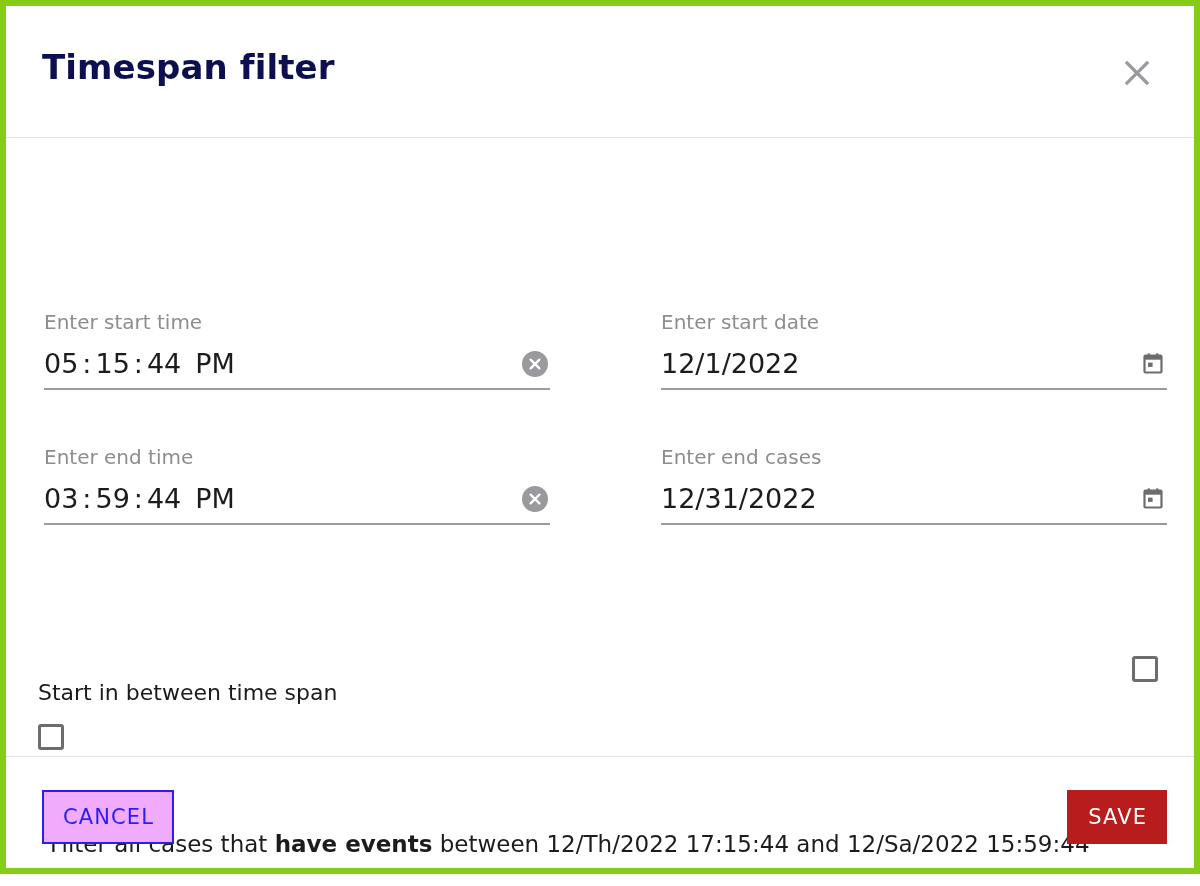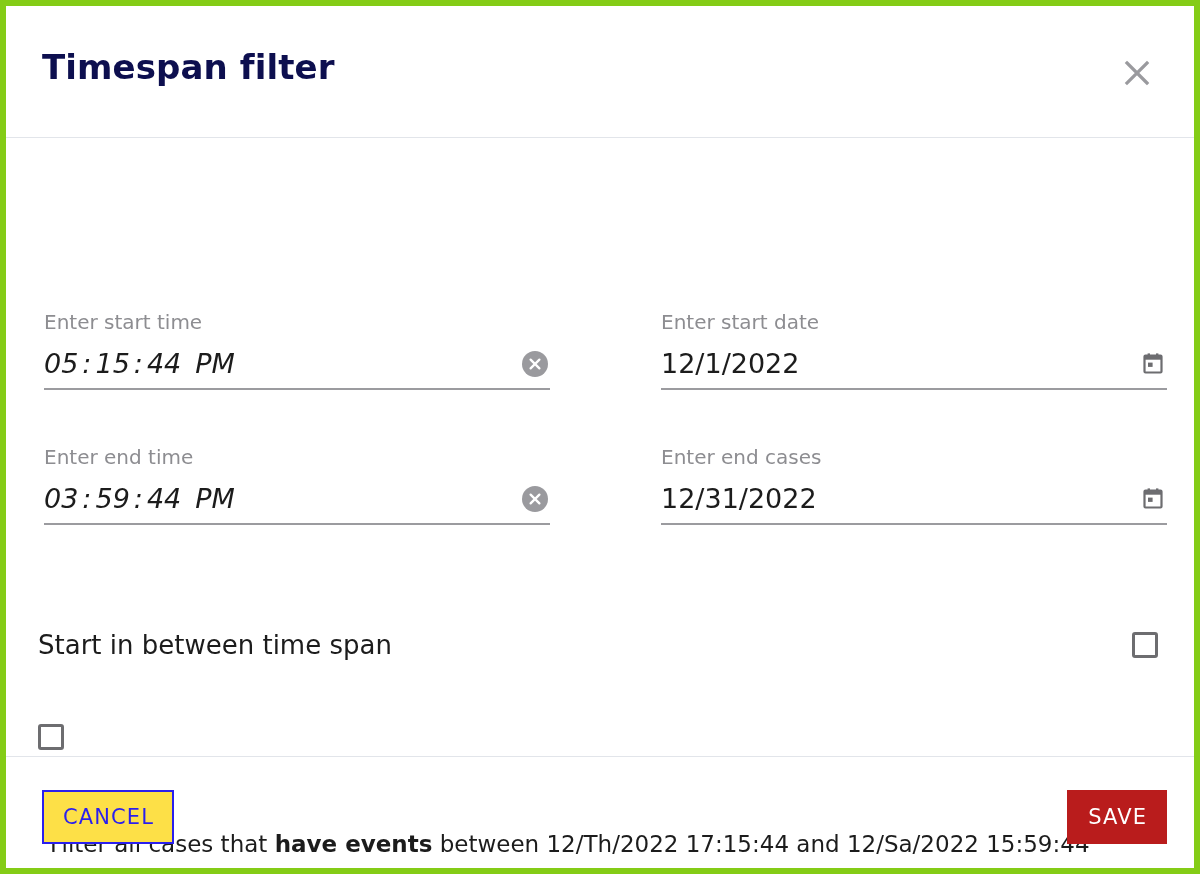--- a/index.html
+++ b/index.html
@@ -79,21 +79,20 @@
   .field-value {
     font-size: 27px;
     color: #1c1c1c;
     line-height: 34px;
     white-space: nowrap;
     font-weight: 400;
   }
   .time-value {
     display: flex;
     align-items: center;
-    font-style: italic;
   }
   .time-seg { display: inline-block; }
   .time-colon {
     display: inline-block;
     padding: 0 4px;
   }
   .time-ampm {
     display: inline-block;
     margin-left: 14px;
   }
@@ -122,25 +121,26 @@
     position: absolute;
     left: 32px;
     right: 36px;
     display: flex;
     align-items: center;
     justify-content: space-between;
   }
   #check-row-start { top: 490px; }
   #check-row-end   { top: 586px; }
   .check-label {
-    font-size: 26px;
+    font-size: 22px;
     color: #1c1c1c;
     line-height: 34px;
     font-weight: 400;
     white-space: nowrap;
+    margin-top: 48px;
   }
   .checkbox {
     width: 26px;
     height: 26px;
     box-sizing: border-box;
     border: 3px solid #6d6d70;
     border-radius: 3px;
     background: #ffffff;
     cursor: pointer;
     flex: 0 0 auto;
@@ -166,21 +166,21 @@
     box-sizing: border-box;
     border-top: 1px solid #e2e5ea;
   }
   .btn-cancel {
     position: absolute;
     left: 36px;
     top: 33px;
     box-sizing: border-box;
     padding: 13px 18px 13px 19px;
     border: 2px solid #2a1fee;
-    background: #fde047;
+    background: #f0abfc;
     color: #2a1fee;
     font-family: inherit;
     font-size: 21px;
     letter-spacing: 1.1px;
     font-weight: 400;
     cursor: pointer;
     line-height: 24px;
   }
   .btn-save {
     position: absolute;

